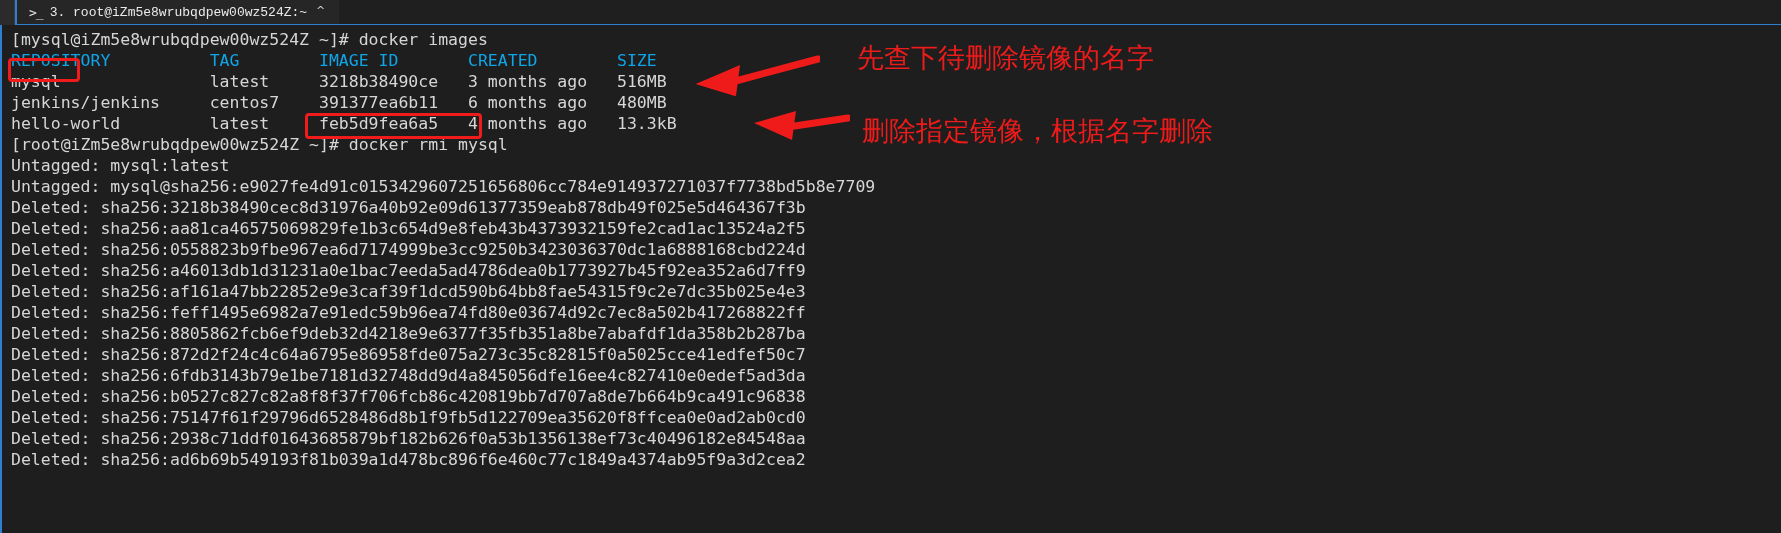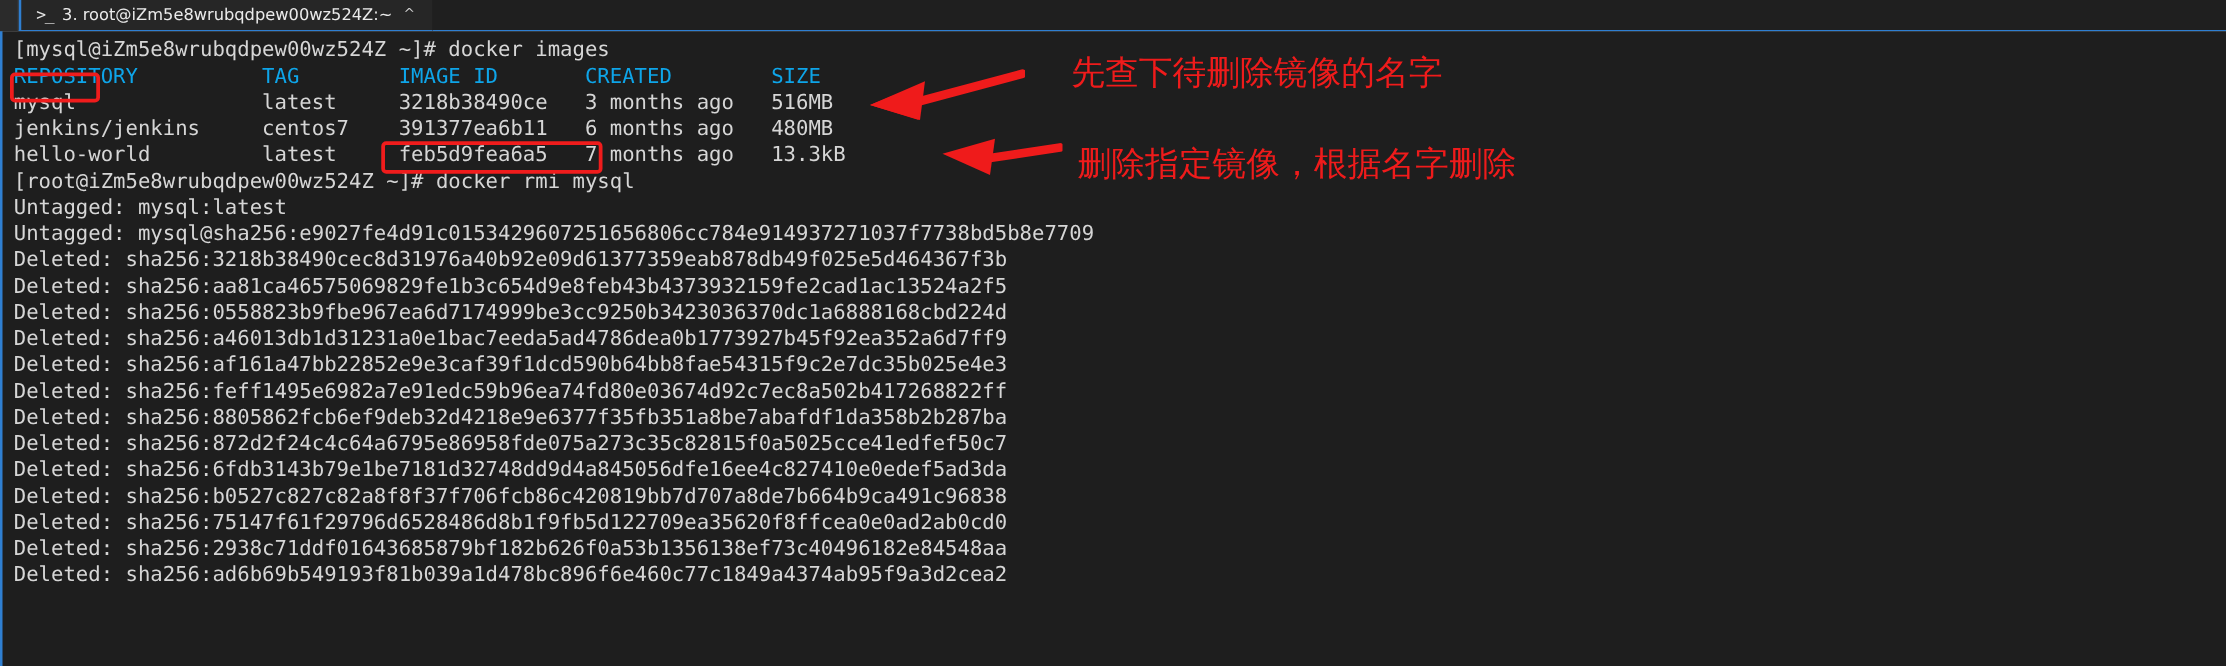--- a/index.html
+++ b/index.html
@@ -51,21 +51,21 @@
     font-size: 13px;
     line-height: 1;
     white-space: nowrap;
   }
   .tab .prompt-icon {
     font-family: "DejaVu Sans Mono", monospace;
     font-size: 13px;
     color: #e6e6e6;
     letter-spacing: -1px;
   }
-  .tab-title { color: #eaeaea; }
+  .tab-title { color: #eaeaea; font-family: Liberation Mono, monospace; }
   .tab-caret {
     color: #cfcfcf;
     font-size: 11px;
     margin-left: 2px;
     transform: translateY(-2px);
   }
   .tabstrip-rest {
     flex: 1;
     border-bottom: 1px solid #2f7fd1;
     background: #1f1f1f;
@@ -156,21 +156,21 @@
     </div>
     <div class="tabstrip-rest"></div>
   </div>
 
   <div class="terminal">
     <div class="term-inner">
       <div class="line">[mysql@iZm5e8wrubqdpew00wz524Z ~]# docker images</div>
       <div class="line header">REPOSITORY          TAG        IMAGE ID       CREATED        SIZE</div>
       <div class="line">mysql               latest     3218b38490ce   3 months ago   516MB</div>
       <div class="line">jenkins/jenkins     centos7    391377ea6b11   6 months ago   480MB</div>
-      <div class="line">hello-world         latest     feb5d9fea6a5   7 months ago   13.3kB</div>
+      <div class="line">hello-world         latest     feb5d9fea6a5   4 months ago   13.3kB</div>
       <div class="line">[root@iZm5e8wrubqdpew00wz524Z ~]# docker rmi mysql</div>
       <div class="line">Untagged: mysql:latest</div>
       <div class="line">Untagged: mysql@sha256:e9027fe4d91c0153429607251656806cc784e914937271037f7738bd5b8e7709</div>
       <div class="line">Deleted: sha256:3218b38490cec8d31976a40b92e09d61377359eab878db49f025e5d464367f3b</div>
       <div class="line">Deleted: sha256:aa81ca46575069829fe1b3c654d9e8feb43b4373932159fe2cad1ac13524a2f5</div>
       <div class="line">Deleted: sha256:0558823b9fbe967ea6d7174999be3cc9250b3423036370dc1a6888168cbd224d</div>
       <div class="line">Deleted: sha256:a46013db1d31231a0e1bac7eeda5ad4786dea0b1773927b45f92ea352a6d7ff9</div>
       <div class="line">Deleted: sha256:af161a47bb22852e9e3caf39f1dcd590b64bb8fae54315f9c2e7dc35b025e4e3</div>
       <div class="line">Deleted: sha256:feff1495e6982a7e91edc59b96ea74fd80e03674d92c7ec8a502b417268822ff</div>
       <div class="line">Deleted: sha256:8805862fcb6ef9deb32d4218e9e6377f35fb351a8be7abafdf1da358b2b287ba</div>

